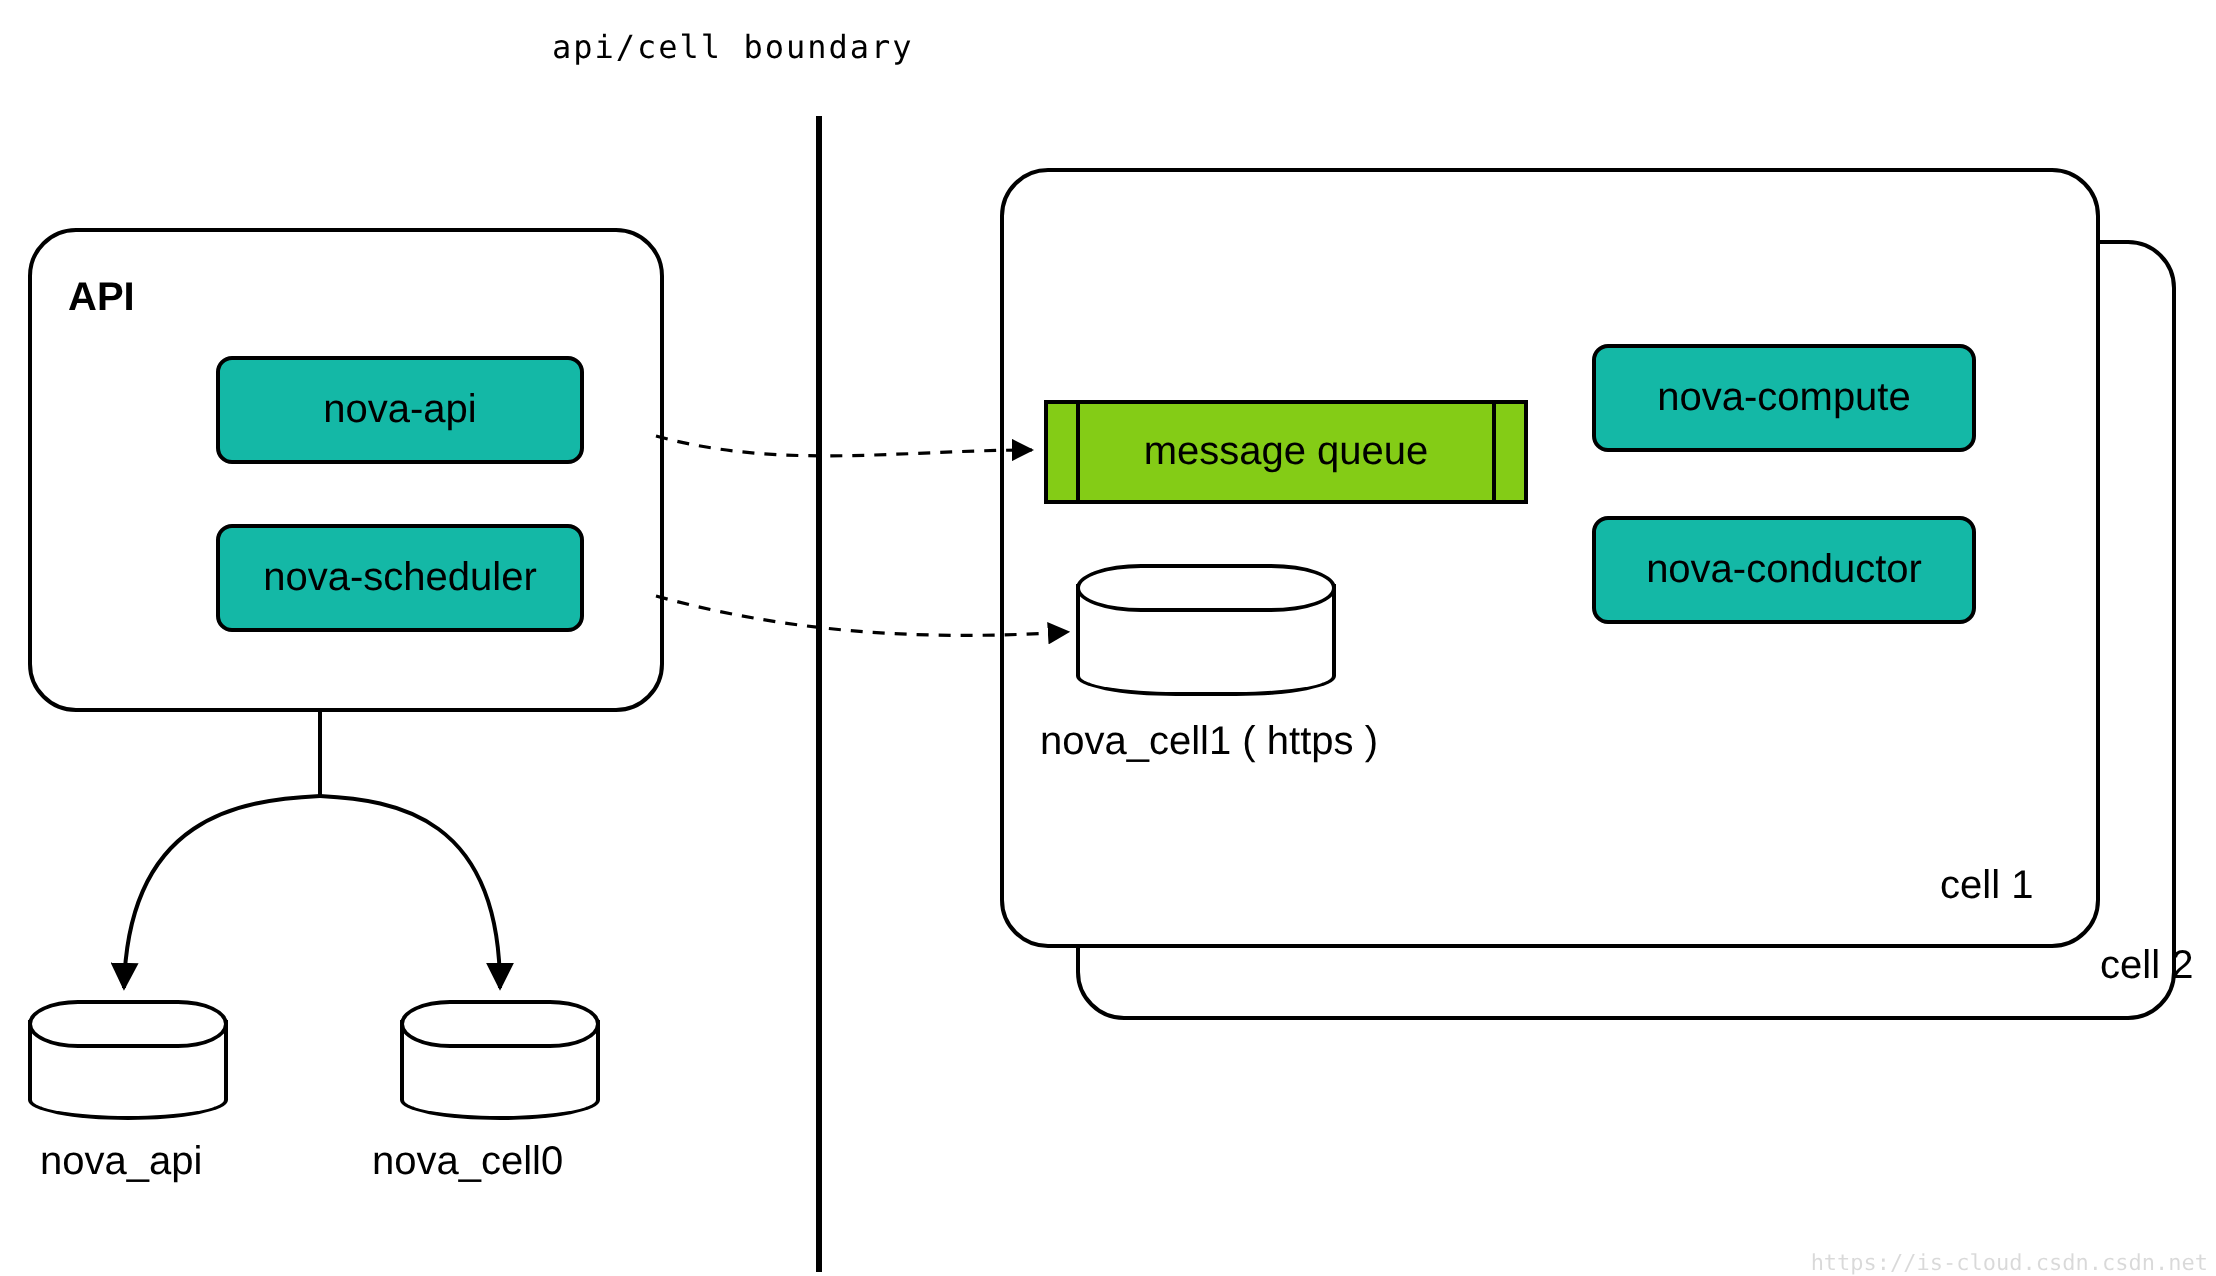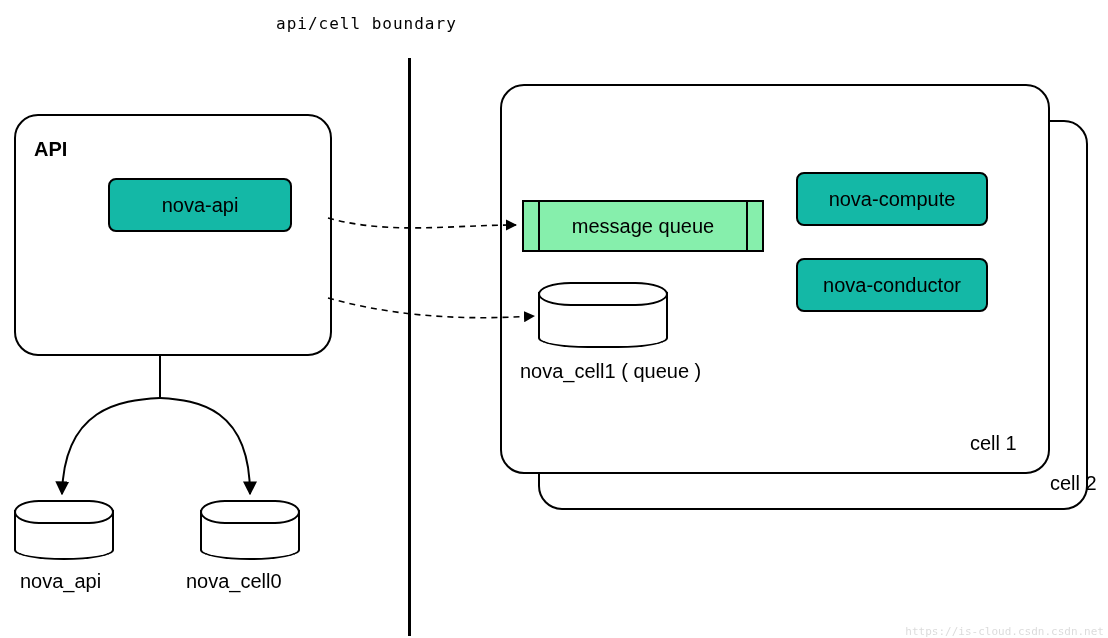--- a/index.html
+++ b/index.html
@@ -51,21 +51,21 @@
   
   .boundary {
     position: absolute;
     width: 0;
     border-left: 3px solid #000;
   }
   
   .mq {
     position: absolute;
     border: 2px solid #000;
-    background: #86efac;
+    background: #84cc16;
   }
   .mq::before {
     content: "";
     position: absolute;
     left: 14px;
     top: 0; bottom: 0;
     width: 0;
     border-left: 2px solid #000;
   }
   .mq::after {
@@ -139,20 +139,23 @@
 
   <div class="boundary" style="left:408px; top:58px; height:578px;"></div>
 
   <div class="rbox" style="left:14px; top:114px; width:314px; height:238px;"></div>
   <div class="label" style="left:34px; top:138px;font-weight:bold;">API</div>
 
   <div class="rnode" style="left:108px; top:178px; width:180px; height:50px;">
     <span>nova-api</span>
   </div>
 
+  <div class="rnode" style="left:108px; top:262px; width:180px; height:50px;">
+    <span>nova-scheduler</span>
+  </div>
 
   <div class="rbox" style="left:538px; top:120px; width:546px; height:386px;"></div>
   <div class="label" style="left:1050px; top:472px;">cell 2</div>
 
   <div class="rbox" style="left:500px; top:84px; width:546px; height:386px; background:#fff;"></div>
   <div class="label" style="left:970px; top:432px;">cell 1</div>
 
   <div class="mq" style="left:522px; top:200px; width:238px; height:48px;">
     <div class="text">
       <span>message queue</span>
@@ -165,21 +168,21 @@
 
   <div class="rnode" style="left:796px; top:258px; width:188px; height:50px;">
     <span>nova-conductor</span>
   </div>
 
   <div class="db" style="left:538px; top:282px; width:130px; height:66px;">
     <div class="body"></div>
     <div class="bottom"></div>
     <div class="top"></div>
   </div>
-  <div class="label" style="left:520px; top:360px;">nova_cell1  ( queue )</div>
+  <div class="label" style="left:520px; top:360px;">nova_cell1  ( https )</div>
 
   <div class="db" style="left:14px; top:500px; width:100px; height:60px;">
     <div class="body"></div>
     <div class="bottom"></div>
     <div class="top"></div>
   </div>
   <div class="label" style="left:20px; top:570px;">nova_api</div>
 
   <div class="db" style="left:200px; top:500px; width:100px; height:60px;">
     <div class="body"></div>

